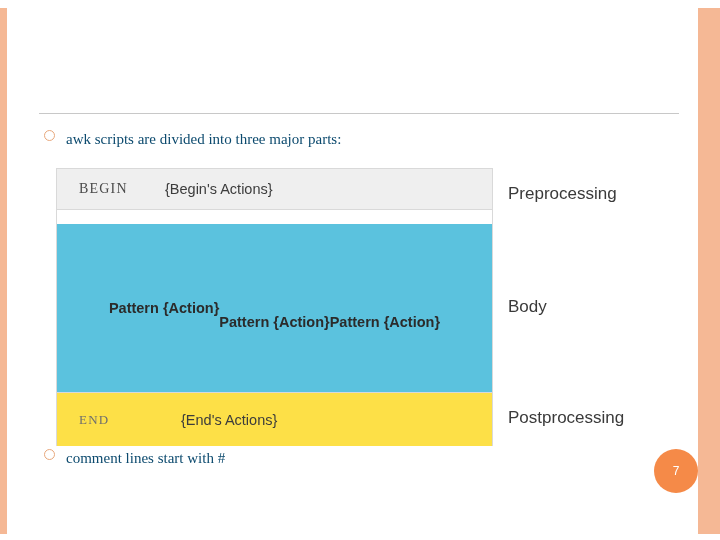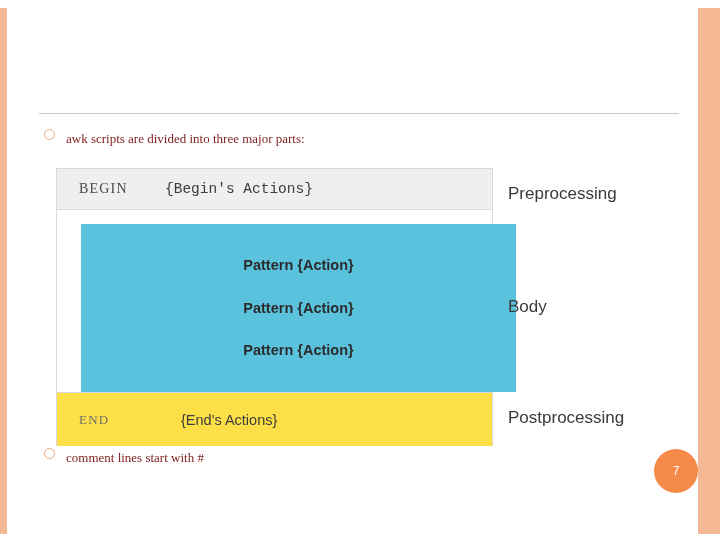--- a/index.html
+++ b/index.html
@@ -91,22 +91,22 @@
     height: 9px;
     border: 1.6px solid #e8a87c;
     border-radius: 50%;
     margin-right: 11px;
     flex: 0 0 auto;
     position: relative;
     top: -3px;
   }
   .bullet-text {
     font-family: "Liberation Serif", serif;
-    font-size: 13px;
-    color: #7f1d1d;
+    font-size: 15px;
+    color: #0c4a6e;
   }
   #bullet-one { left: 44px; top: 131px; }
   #bullet-two { left: 44px; top: 450px; }
 
   
   .diagram {
     position: absolute;
     left: 56px;
     top: 168px;
     width: 437px;
@@ -126,44 +126,43 @@
   .band-begin {
     top: 0;
     height: 41px;
     background: #efefef;
     border-bottom: 1px solid #d9d9d9;
   }
   .band-body {
     top: 55px;
     height: 168px;
     background: #5bc2de;
-    flex-direction: column;
+    flex-direction: row;
     justify-content: center;
     display: flex;
     align-items: center;
-    margin-left: 24px;
   }
   .band-end {
     top: 223px;
     height: 54px;
     background: #fde047;
     border-top: 1px solid #d9d9d9;
   }
   .begin-kw {
     position: absolute;
     left: 22px;
     font-family: "Liberation Serif", serif;
     font-size: 14px;
     color: #4a4a4a;
     letter-spacing: 1.2px;
   }
   .begin-act {
     position: absolute;
     left: 108px;
-    font-family: Liberation Mono, monospace;
+    font-family: Liberation Sans, sans-serif;
     font-size: 14.5px;
     color: #3c3c3c;
   }
   .end-kw {
     position: absolute;
     left: 22px;
     font-family: "Liberation Serif", serif;
     font-size: 13px;
     color: #6e6e6e;
     letter-spacing: 1.2px;

